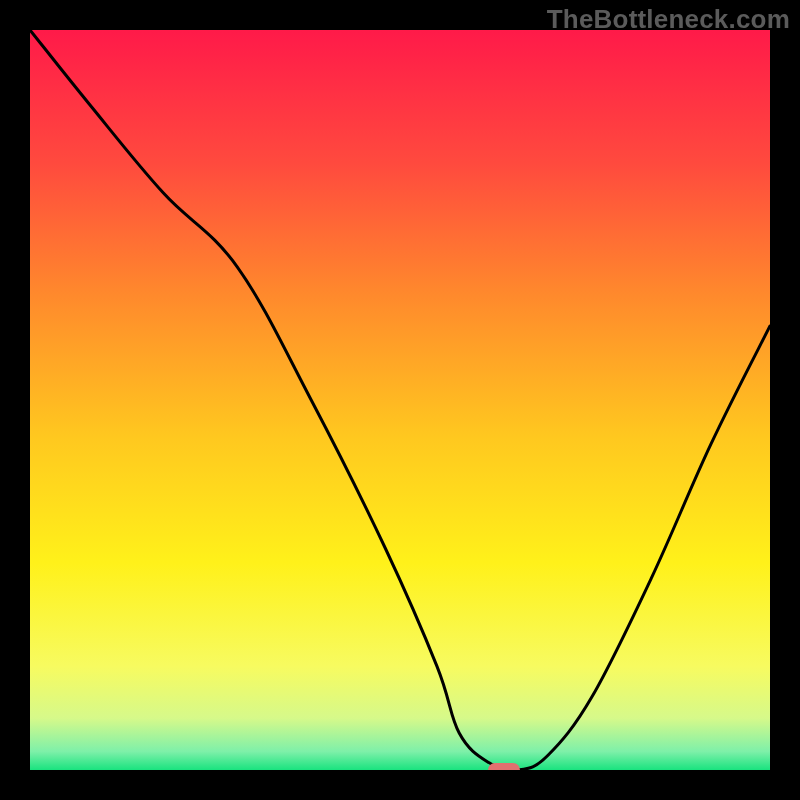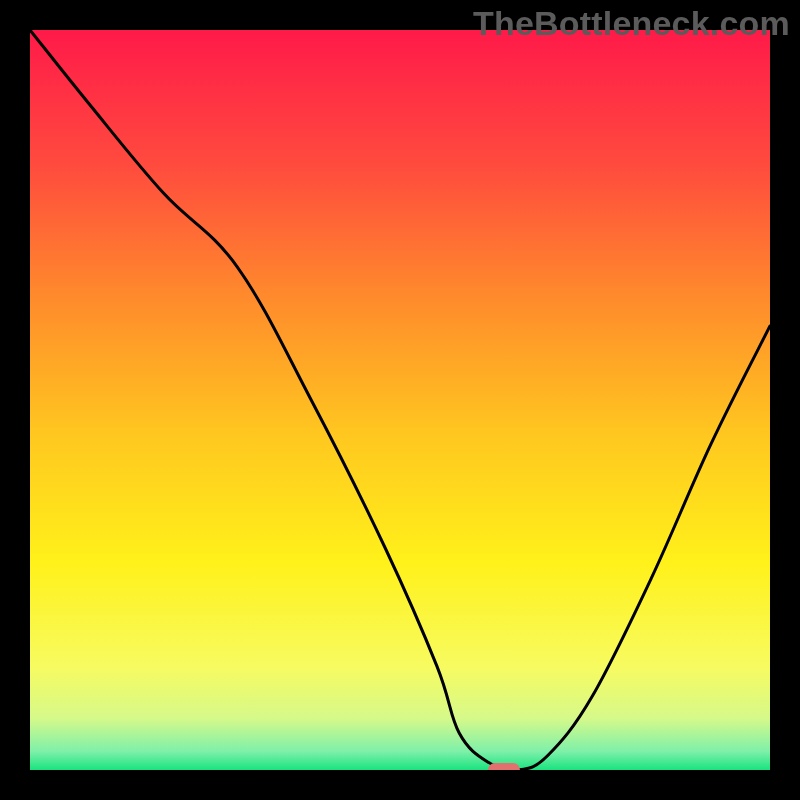--- a/index.html
+++ b/index.html
@@ -14,21 +14,21 @@
   .frame {
     position: relative;
     width: 800px;
     height: 800px;
     background: #000;
   }
   .watermark {
     position: absolute;
     top: 4px;
     right: 10px;
-    font-size: 34px;
+    font-size: 26px;
     font-weight: 600;
     color: #5b5b5b;
     letter-spacing: 0.2px;
     z-index: 5;
   }
   .plot-area {
     position: absolute;
     left: 30px;
     top: 30px;
     width: 740px;

